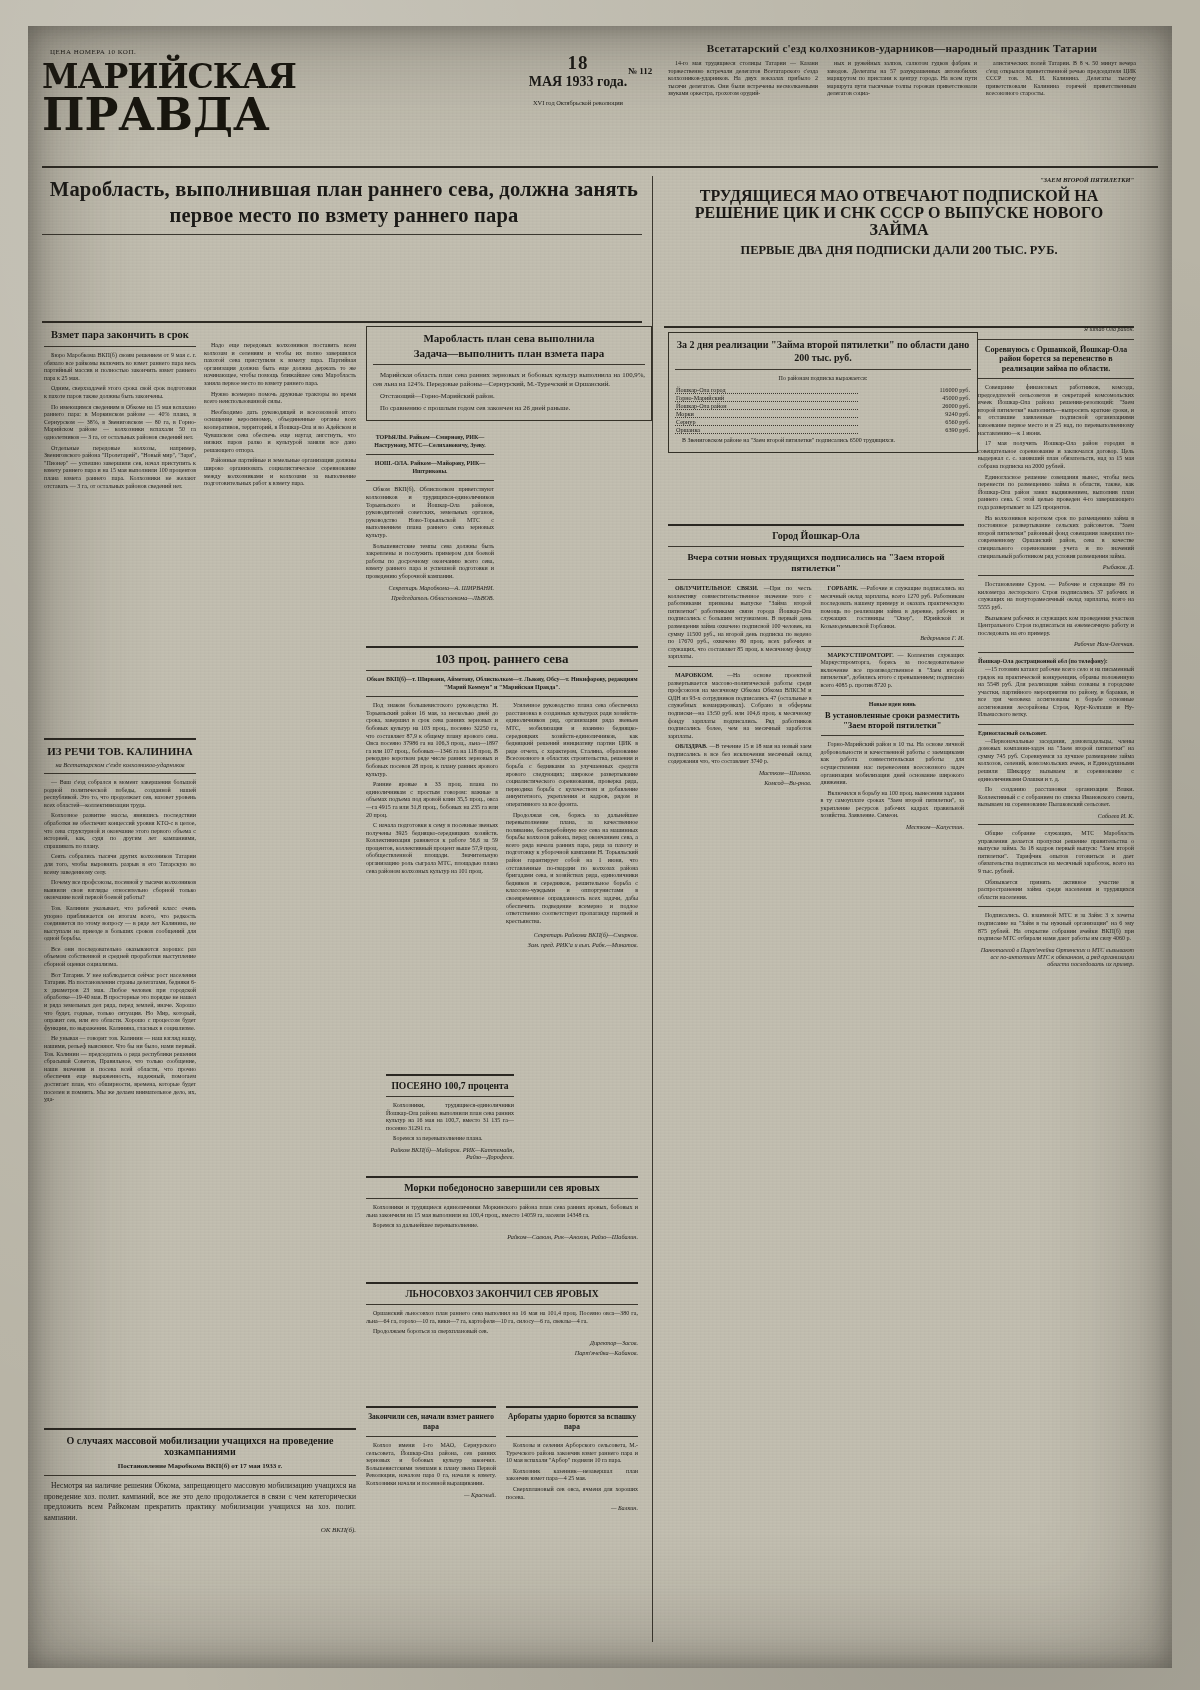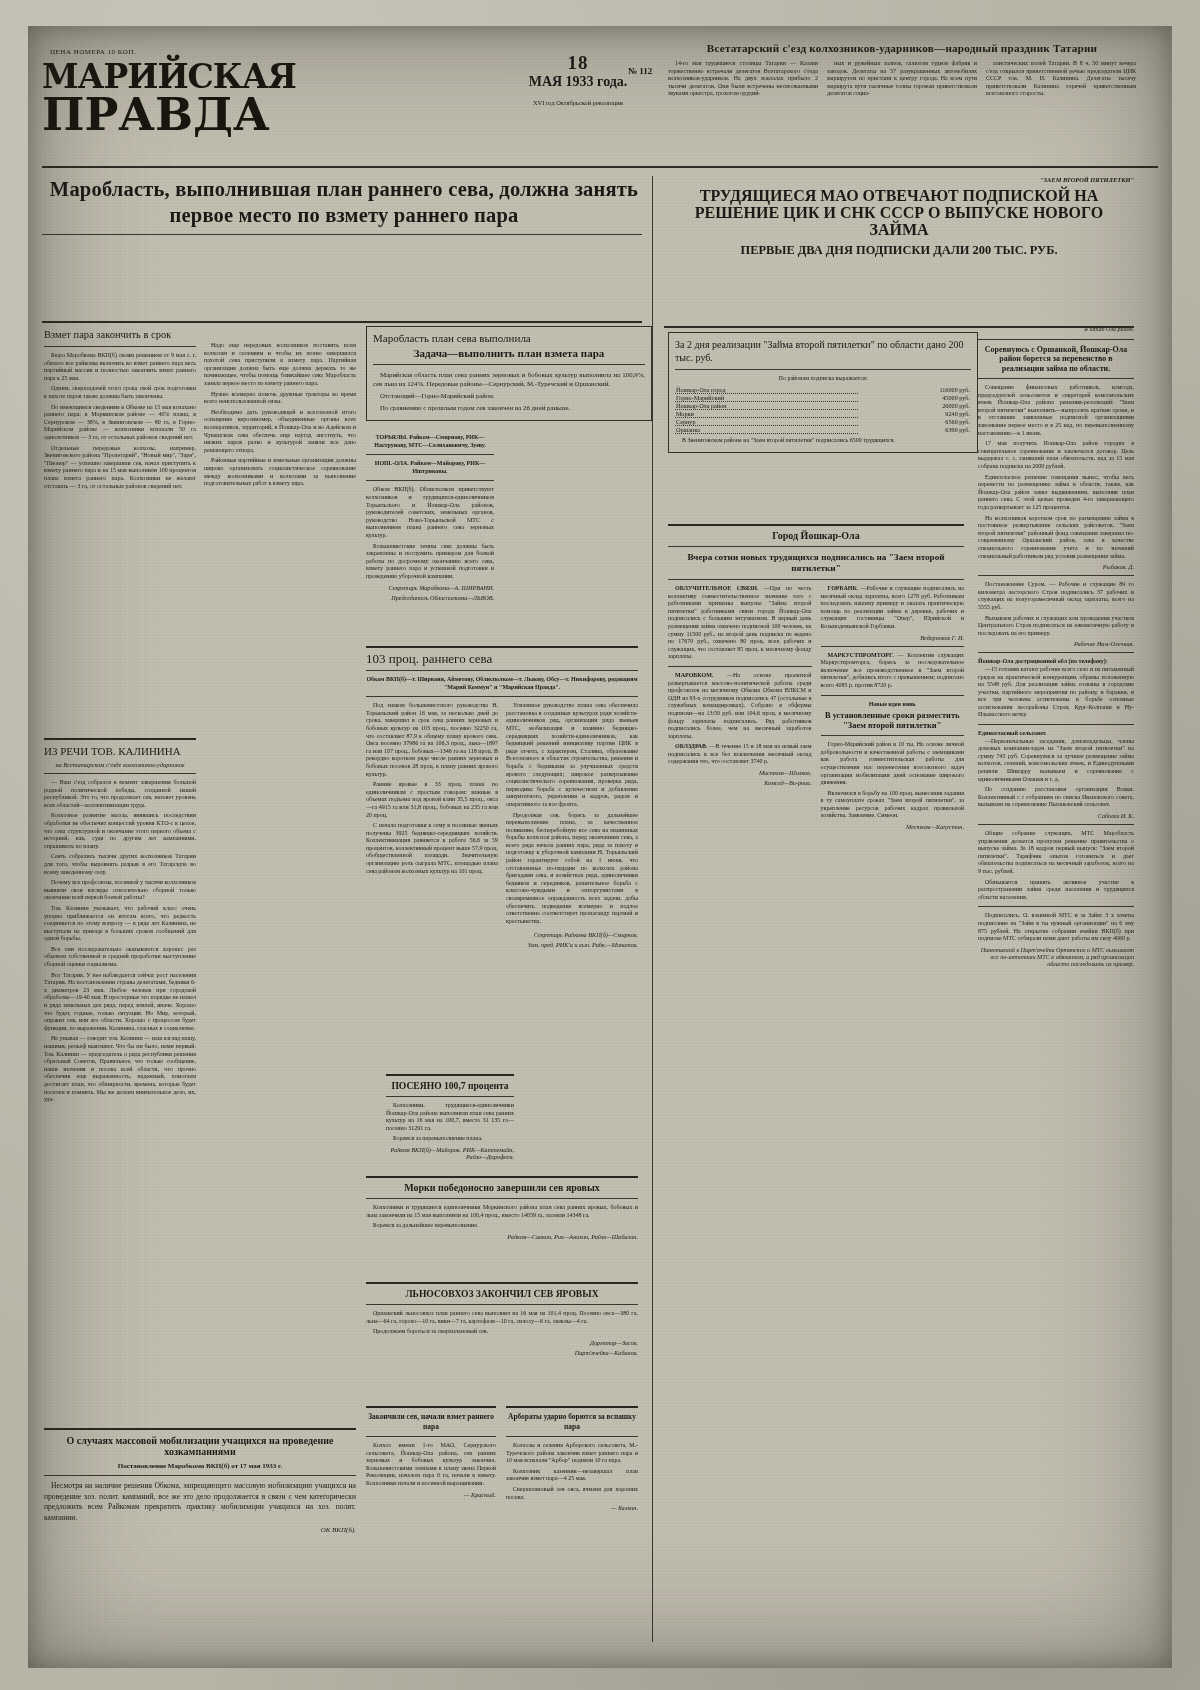--- a/index.html
+++ b/index.html
@@ -69,21 +69,21 @@
   .rightlead{position:absolute;left:636px;top:150px;width:470px;}
   .kicker{font-size:6.4px;font-weight:bold;text-align:right;font-style:italic;}
   .rightlead h2{margin:4px 0 0 0;text-align:center;font-size:16px;line-height:17px;font-weight:bold;}
   .rightlead h3{margin:5px 0 0 0;text-align:center;font-size:12.4px;line-height:15px;font-weight:bold;}
   .rightlead .sub{margin-top:5px;text-align:center;font-size:8.2px;line-height:10.5px;font-weight:bold;}
   
   .vdiv{position:absolute;top:150px;bottom:30px;width:0;border-left:1px solid #3c382f;}
   
   .col{position:absolute;}
   .boxed{border:1px solid #353228;padding:5px 6px;}
-  .ttl{font-weight:normal;font-size:10.5px;line-height:13px;}
+  .ttl{font-weight:bold;text-align:center;font-size:10.5px;line-height:13px;}
   .ttl-sm{font-weight:bold;text-align:center;font-size:8.4px;line-height:11px;}
   .ttl-xs{font-weight:bold;text-align:center;font-size:7.4px;line-height:9.5px;}
   .sig{font-size:6.2px;text-align:right;font-style:italic;margin-top:3px;}
   .hr{border-top:1px solid #3c382f;margin:5px 0;}
   table.lst{width:100%;border-collapse:collapse;font-size:6.2px;}
   table.lst td{padding:0 1px;vertical-align:bottom;}
   table.lst td.v{text-align:right;white-space:nowrap;}
   .dots{border-bottom:1px dotted #3c382f;}
 </style>
 </head>

